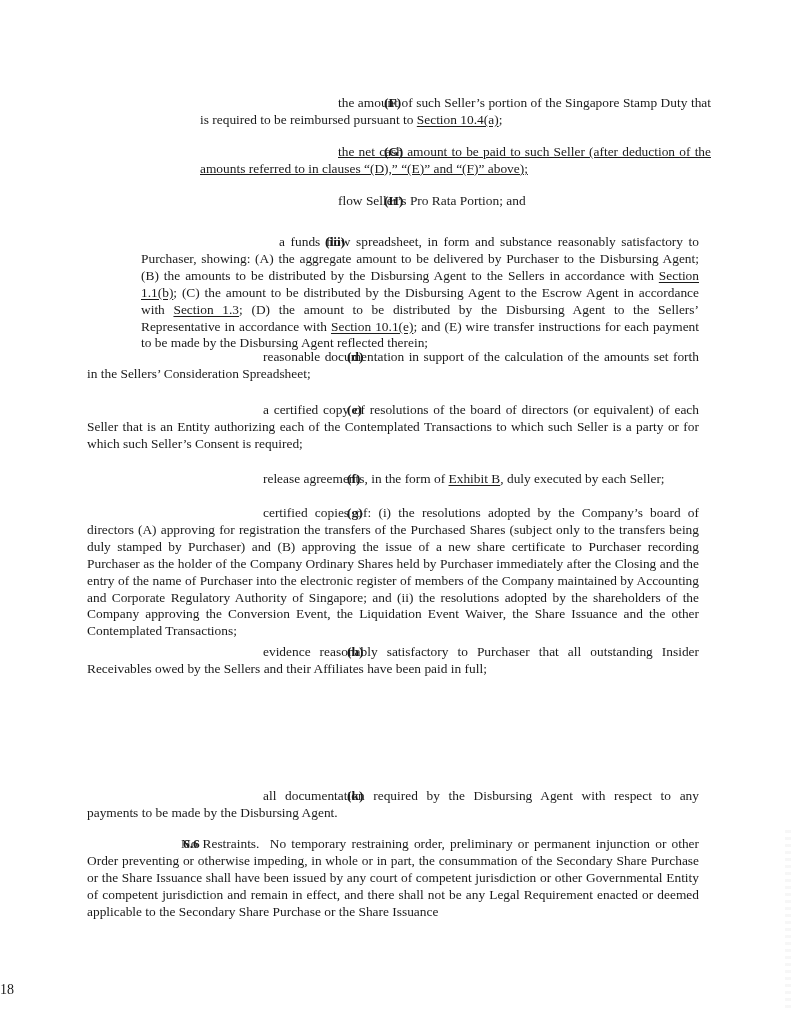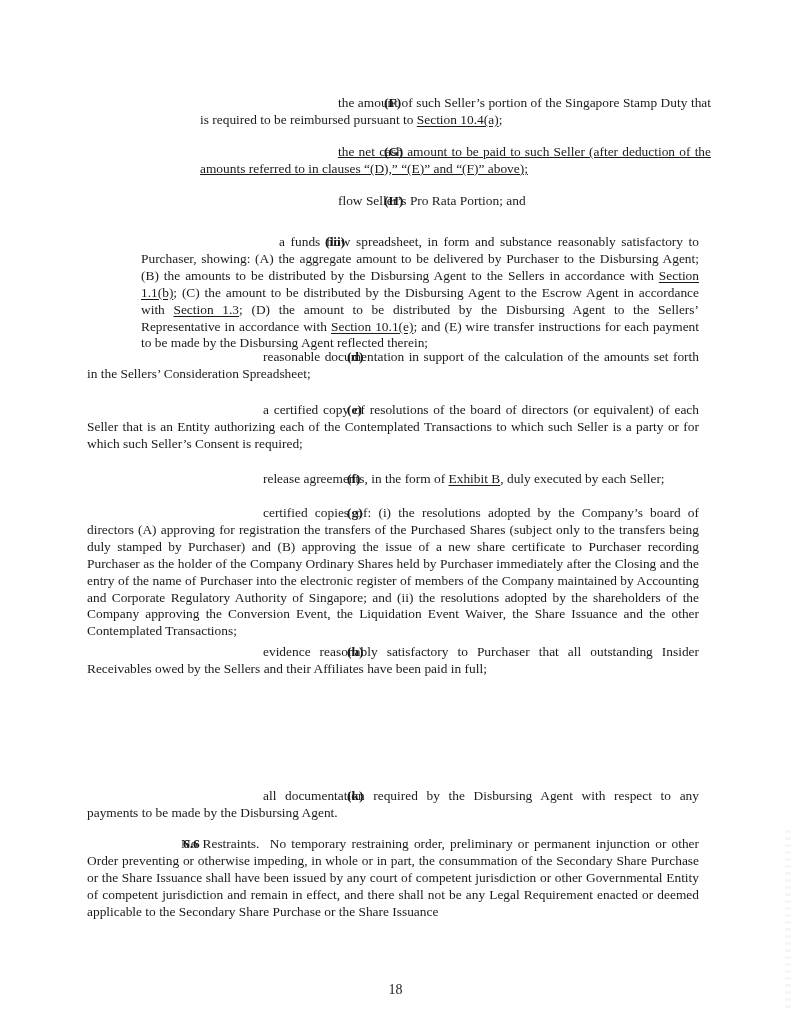--- a/index.html
+++ b/index.html
@@ -61,21 +61,21 @@
   .heading { font-weight: normal; }
   .xref {
     text-decoration: underline;
     text-underline-offset: 2px;
   }
   .page-number {
     position: absolute;
     left: 0;
     width: 791px;
     top: 982px;
-    text-align: center;
+    text-align: left;
     font-size: 14px;
   }
   .scan-edge {
     position: absolute;
     right: 0;
     top: 830px;
     width: 6px;
     height: 180px;
     background: repeating-linear-gradient(180deg, #f1f1f1 0 3px, #ffffff 3px 7px);
     opacity: 0.6;

